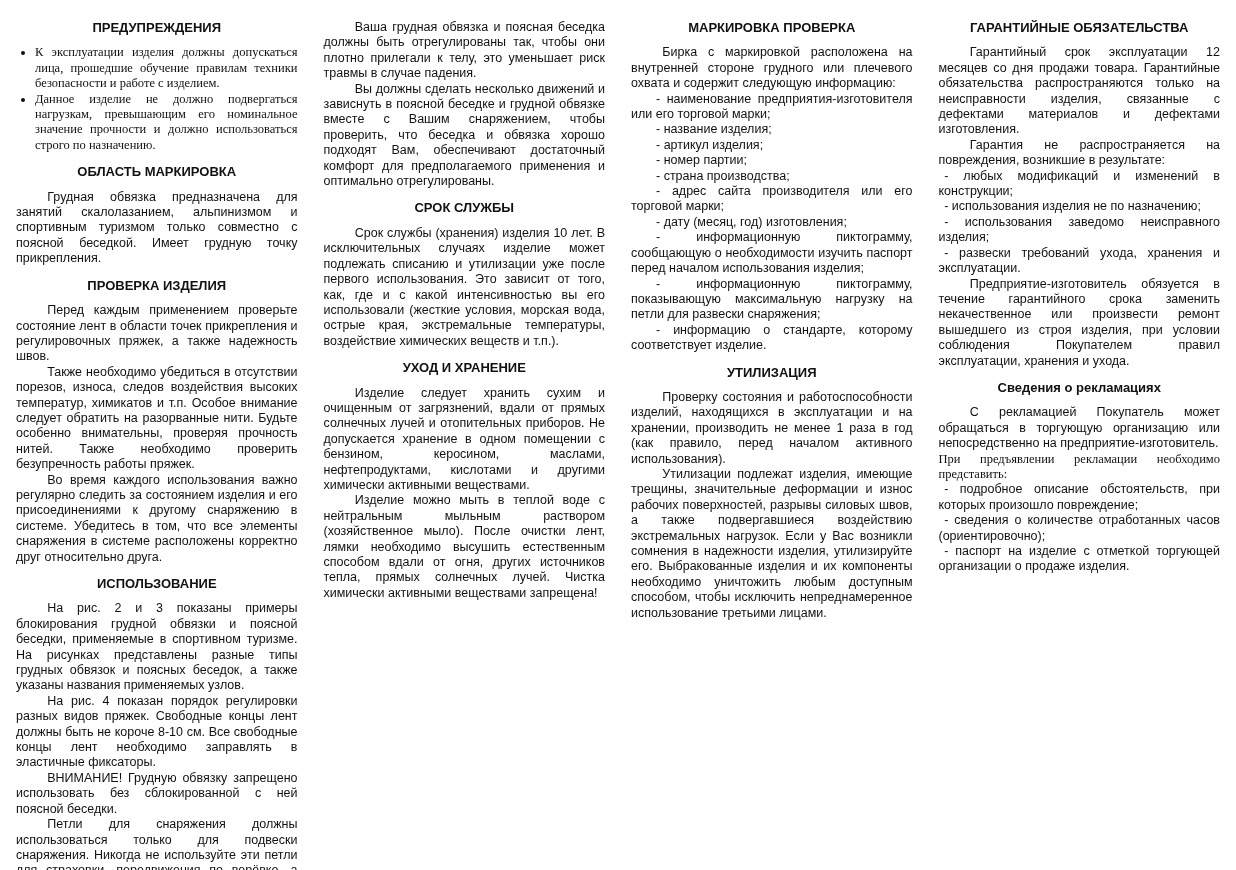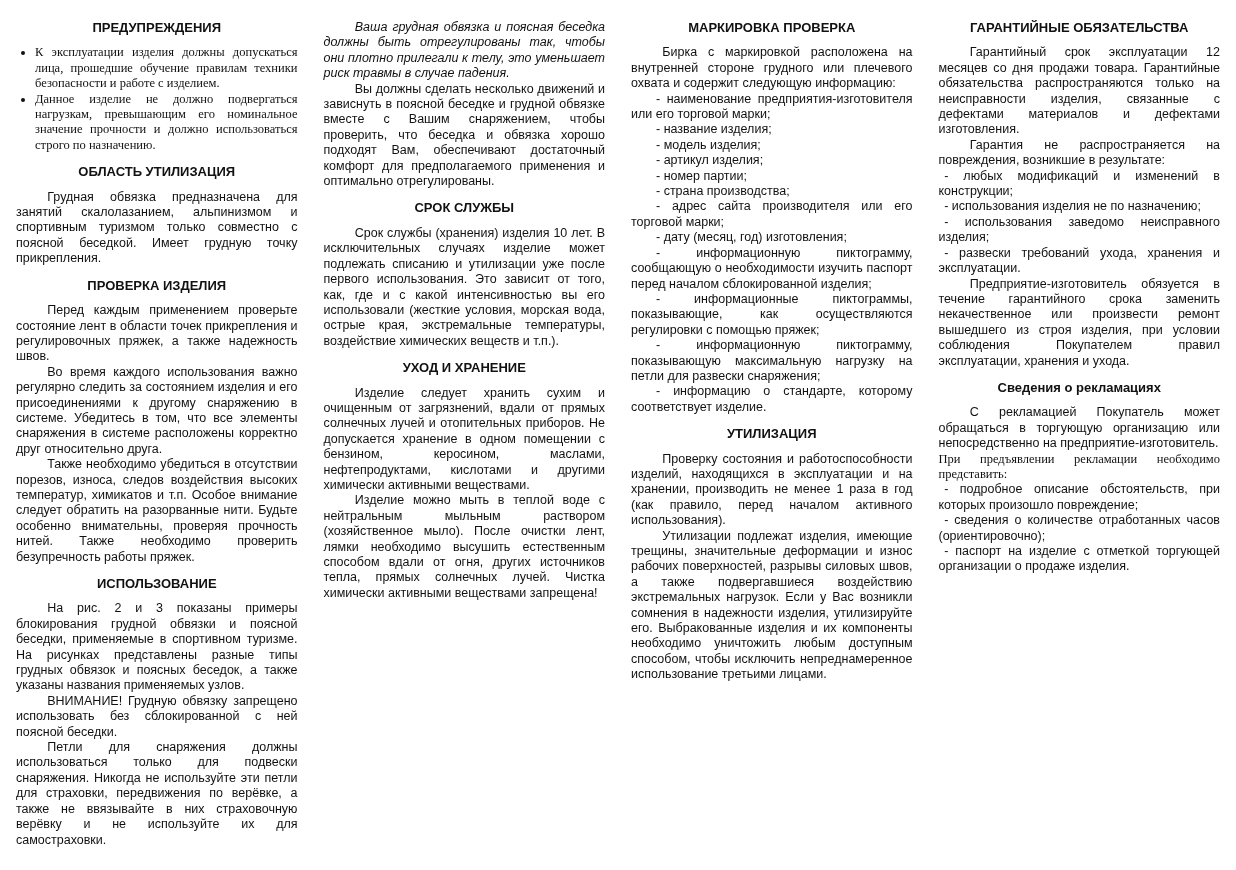--- a/index.html
+++ b/index.html
@@ -37,55 +37,54 @@
 <body>
 
 <div class="sheet">
 
   <div class="col">
     <div class="heading">ПРЕДУПРЕЖДЕНИЯ</div>
     <ul class="bullets">
       <li>К эксплуатации изделия должны допускаться лица, прошедшие обучение правилам техники безопасности и работе с изделием.</li>
       <li>Данное изделие не должно подвергаться нагрузкам, превышающим его номинальное значение прочности и должно использоваться строго по назначению.</li>
     </ul>
-    <div class="heading">ОБЛАСТЬ УТИЛИЗАЦИЯ</div>
+    <div class="heading">ОБЛАСТЬ МАРКИРОВКА</div>
     <p>Грудная обвязка предназначена для занятий скалолазанием, альпинизмом и спортивным туризмом только совместно с поясной беседкой. Имеет грудную точку прикрепления.</p>
     <div class="heading">ПРОВЕРКА ИЗДЕЛИЯ</div>
     <p>Перед каждым применением проверьте состояние лент в области точек прикрепления и регулировочных пряжек, а также надежность швов.</p>
+    <p>Также необходимо убедиться в отсутствии порезов, износа, следов воздействия высоких температур, химикатов и т.п. Особое внимание следует обратить на разорванные нити. Будьте особенно внимательны, проверяя прочность нитей. Также необходимо проверить безупречность работы пряжек.</p>
     <p>Во время каждого использования важно регулярно следить за состоянием изделия и его присоединениями к другому снаряжению в системе. Убедитесь в том, что все элементы снаряжения в системе расположены корректно друг относительно друга.</p>
-    <p>Также необходимо убедиться в отсутствии порезов, износа, следов воздействия высоких температур, химикатов и т.п. Особое внимание следует обратить на разорванные нити. Будьте особенно внимательны, проверяя прочность нитей. Также необходимо проверить безупречность работы пряжек.</p>
     <div class="heading">ИСПОЛЬЗОВАНИЕ</div>
     <p>На рис. 2 и 3 показаны примеры блокирования грудной обвязки и поясной беседки, применяемые в спортивном туризме. На рисунках представлены разные типы грудных обвязок и поясных беседок, а также указаны названия применяемых узлов.</p>
+    <p>На рис. 4 показан порядок регулировки разных видов пряжек. Свободные концы лент должны быть не короче 8-10 см. Все свободные концы лент необходимо заправлять в эластичные фиксаторы.</p>
     <p>ВНИМАНИЕ! Грудную обвязку запрещено использовать без сблокированной с ней поясной беседки.</p>
     <p>Петли для снаряжения должны использоваться только для подвески снаряжения. Никогда не используйте эти петли для страховки, передвижения по верёвке, а также не ввязывайте в них страховочную верёвку и не используйте их для самостраховки.</p>
   </div>
 
   <div class="col">
-    <p style="margin-top:6px;font-style:italic;">Ваша грудная обвязка и поясная беседка должны быть отрегулированы так, чтобы они плотно прилегали к телу, это уменьшает риск травмы в случае падения.</p>
+    <p style="margin-top:6px;">Ваша грудная обвязка и поясная беседка должны быть отрегулированы так, чтобы они плотно прилегали к телу, это уменьшает риск травмы в случае падения.</p>
     <p>Вы должны сделать несколько движений и зависнуть в поясной беседке и грудной обвязке вместе с Вашим снаряжением, чтобы проверить, что беседка и обвязка хорошо подходят Вам, обеспечивают достаточный комфорт для предполагаемого применения и оптимально отрегулированы.</p>
     <div class="heading">СРОК СЛУЖБЫ</div>
     <p>Срок службы (хранения) изделия 10 лет. В исключительных случаях изделие может подлежать списанию и утилизации уже после первого использования. Это зависит от того, как, где и с какой интенсивностью вы его использовали (жесткие условия, морская вода, острые края, экстремальные температуры, воздействие химических веществ и т.п.).</p>
     <div class="heading">УХОД И ХРАНЕНИЕ</div>
     <p>Изделие следует хранить сухим и очищенным от загрязнений, вдали от прямых солнечных лучей и отопительных приборов. Не допускается хранение в одном помещении с бензином, керосином, маслами, нефтепродуктами, кислотами и другими химически активными веществами.</p>
     <p>Изделие можно мыть в теплой воде с нейтральным мыльным раствором (хозяйственное мыло). После очистки лент, лямки необходимо высушить естественным способом вдали от огня, других источников тепла, прямых солнечных лучей. Чистка химически активными веществами запрещена!</p>
   </div>
 
   <div class="col">
     <div class="heading">МАРКИРОВКА ПРОВЕРКА</div>
     <p>Бирка с маркировкой расположена на внутренней стороне грудного или плечевого охвата и содержит следующую информацию:</p>
     <p class="dash-lg">- наименование предприятия-изготовителя или его торговой марки;</p>
     <p class="dash-lg">- название изделия;</p>
-    <p class="dash-lg">- модель изделия;</p>
     <p class="dash-lg">- артикул изделия;</p>
     <p class="dash-lg">- номер партии;</p>
     <p class="dash-lg">- страна производства;</p>
     <p class="dash-lg">- адрес сайта производителя или его торговой марки;</p>
     <p class="dash-lg">- дату (месяц, год) изготовления;</p>
-    <p class="dash-lg">- информационную пиктограмму, сообщающую о необходимости изучить паспорт перед началом сблокированной изделия;</p>
-    <p class="dash-lg">- информационные пиктограммы, показывающие, как осуществляются регулировки с помощью пряжек;</p>
+    <p class="dash-lg">- информационную пиктограмму, сообщающую о необходимости изучить паспорт перед началом использования изделия;</p>
     <p class="dash-lg">- информационную пиктограмму, показывающую максимальную нагрузку на петли для развески снаряжения;</p>
     <p class="dash-lg">- информацию о стандарте, которому соответствует изделие.</p>
     <div class="heading">УТИЛИЗАЦИЯ</div>
     <p>Проверку состояния и работоспособности изделий, находящихся в эксплуатации и на хранении, производить не менее 1 раза в год (как правило, перед началом активного использования).</p>
     <p>Утилизации подлежат изделия, имеющие трещины, значительные деформации и износ рабочих поверхностей, разрывы силовых швов, а также подвергавшиеся воздействию экстремальных нагрузок. Если у Вас возникли сомнения в надежности изделия, утилизируйте его. Выбракованные изделия и их компоненты необходимо уничтожить любым доступным способом, чтобы исключить непреднамеренное использование третьими лицами.</p>
   </div>
 
   <div class="col">
     <div class="heading">ГАРАНТИЙНЫЕ ОБЯЗАТЕЛЬСТВА</div>
     <p>Гарантийный срок эксплуатации 12 месяцев со дня продажи товара. Гарантийные обязательства распространяются только на неисправности изделия, связанные с дефектами материалов и дефектами изготовления.</p>

